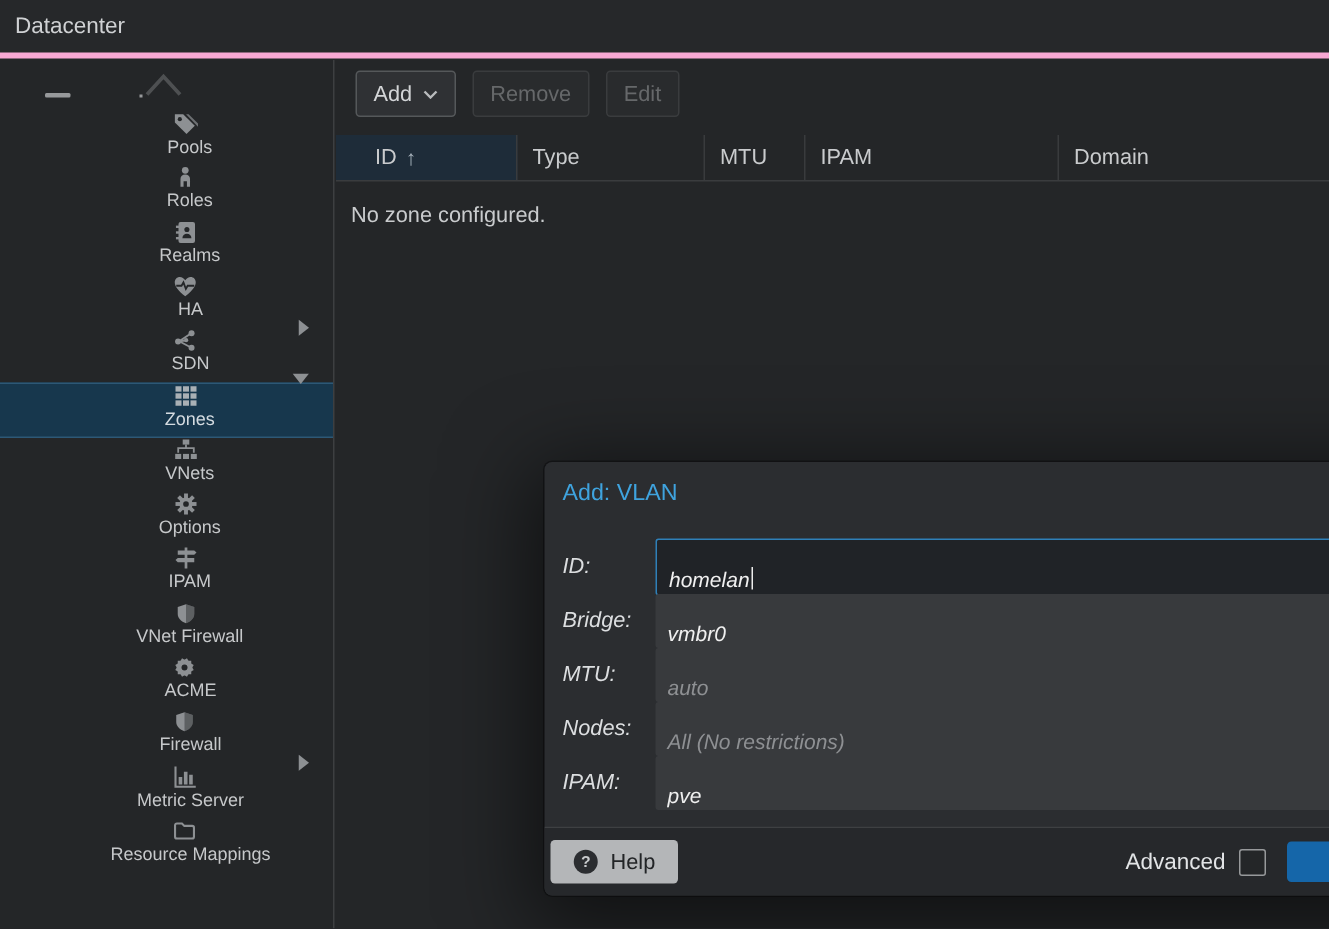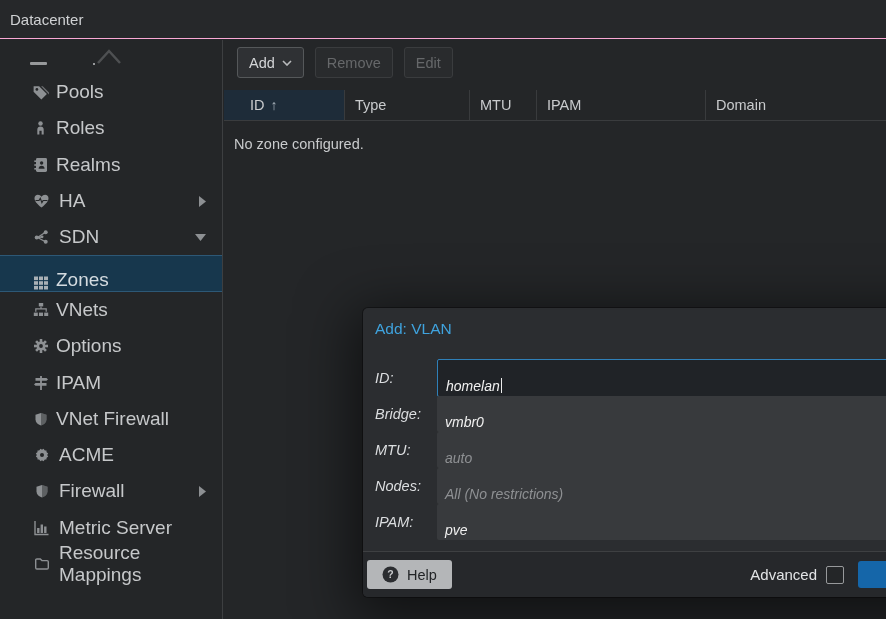--- a/index.html
+++ b/index.html
@@ -9,45 +9,44 @@
     font-family:"Liberation Sans", sans-serif;
     color:#c6c8ca;
     position:relative;
   }
   svg { display:block; }
   svg text { font-family:"Liberation Sans", sans-serif; }
 
   
   .top-header {
     position:absolute; left:0; top:0; width:886px; height:39px;
-    background:#26282a; border-bottom:1px solid #f9a8d4;
+    background:#26282a; border-bottom:4px solid #f9a8d4;
     display:flex; align-items:center; padding-left:10px;
   }
   .top-header .title { font-size:15px; color:#cfd1d3; }
 
   
   .sidebar {
     position:absolute; left:0; top:40px; width:223px; height:579px;
     background:#242628; border-right:1px solid #3d3f41;
   }
   .nav-item {
     height:36.3px; display:flex; align-items:center;
-    font-size:19px; color:#c6c8ca; cursor:pointer;
+    font-size:12px; color:#c6c8ca; cursor:pointer;flex-direction:column;
   }
   .nav-item.level1 { padding-left:10px;margin-left:22px; }
   .nav-item.level2 { padding-left:31px; }
   .nav-icon { width:19px; display:flex; justify-content:center; align-items:center; flex:none; }
   .nav-item.level1 .nav-icon { margin-right:8px; }
   .nav-item.level2 .nav-icon { margin-right:6px; }
   .nav-arrow { margin-left:auto; margin-right:16px; display:flex; }
   .nav-item.selected {
     background:#17374d;
     border-top:1px solid #2d5876; border-bottom:1px solid #2d5876;
     color:#d4dbe0;
-    align-items:flex-end;
   }
   .partial-row { position:relative; height:34px; }
   .frag-dash { position:absolute; left:30px; top:22px; width:17px; height:3px; background:#97999b; border-radius:1px; }
   .frag-dot { position:absolute; left:93px; top:23px; width:2px; height:2px; background:#97999b; }
   .frag-chevron { position:absolute; left:96px; top:7px; }
 
   
   .content { position:absolute; left:224px; top:40px; width:662px; height:579px; background:#242628; }
   .toolbar { position:absolute; left:13px; top:7px; display:flex; gap:11px; }
   .tb-btn {

